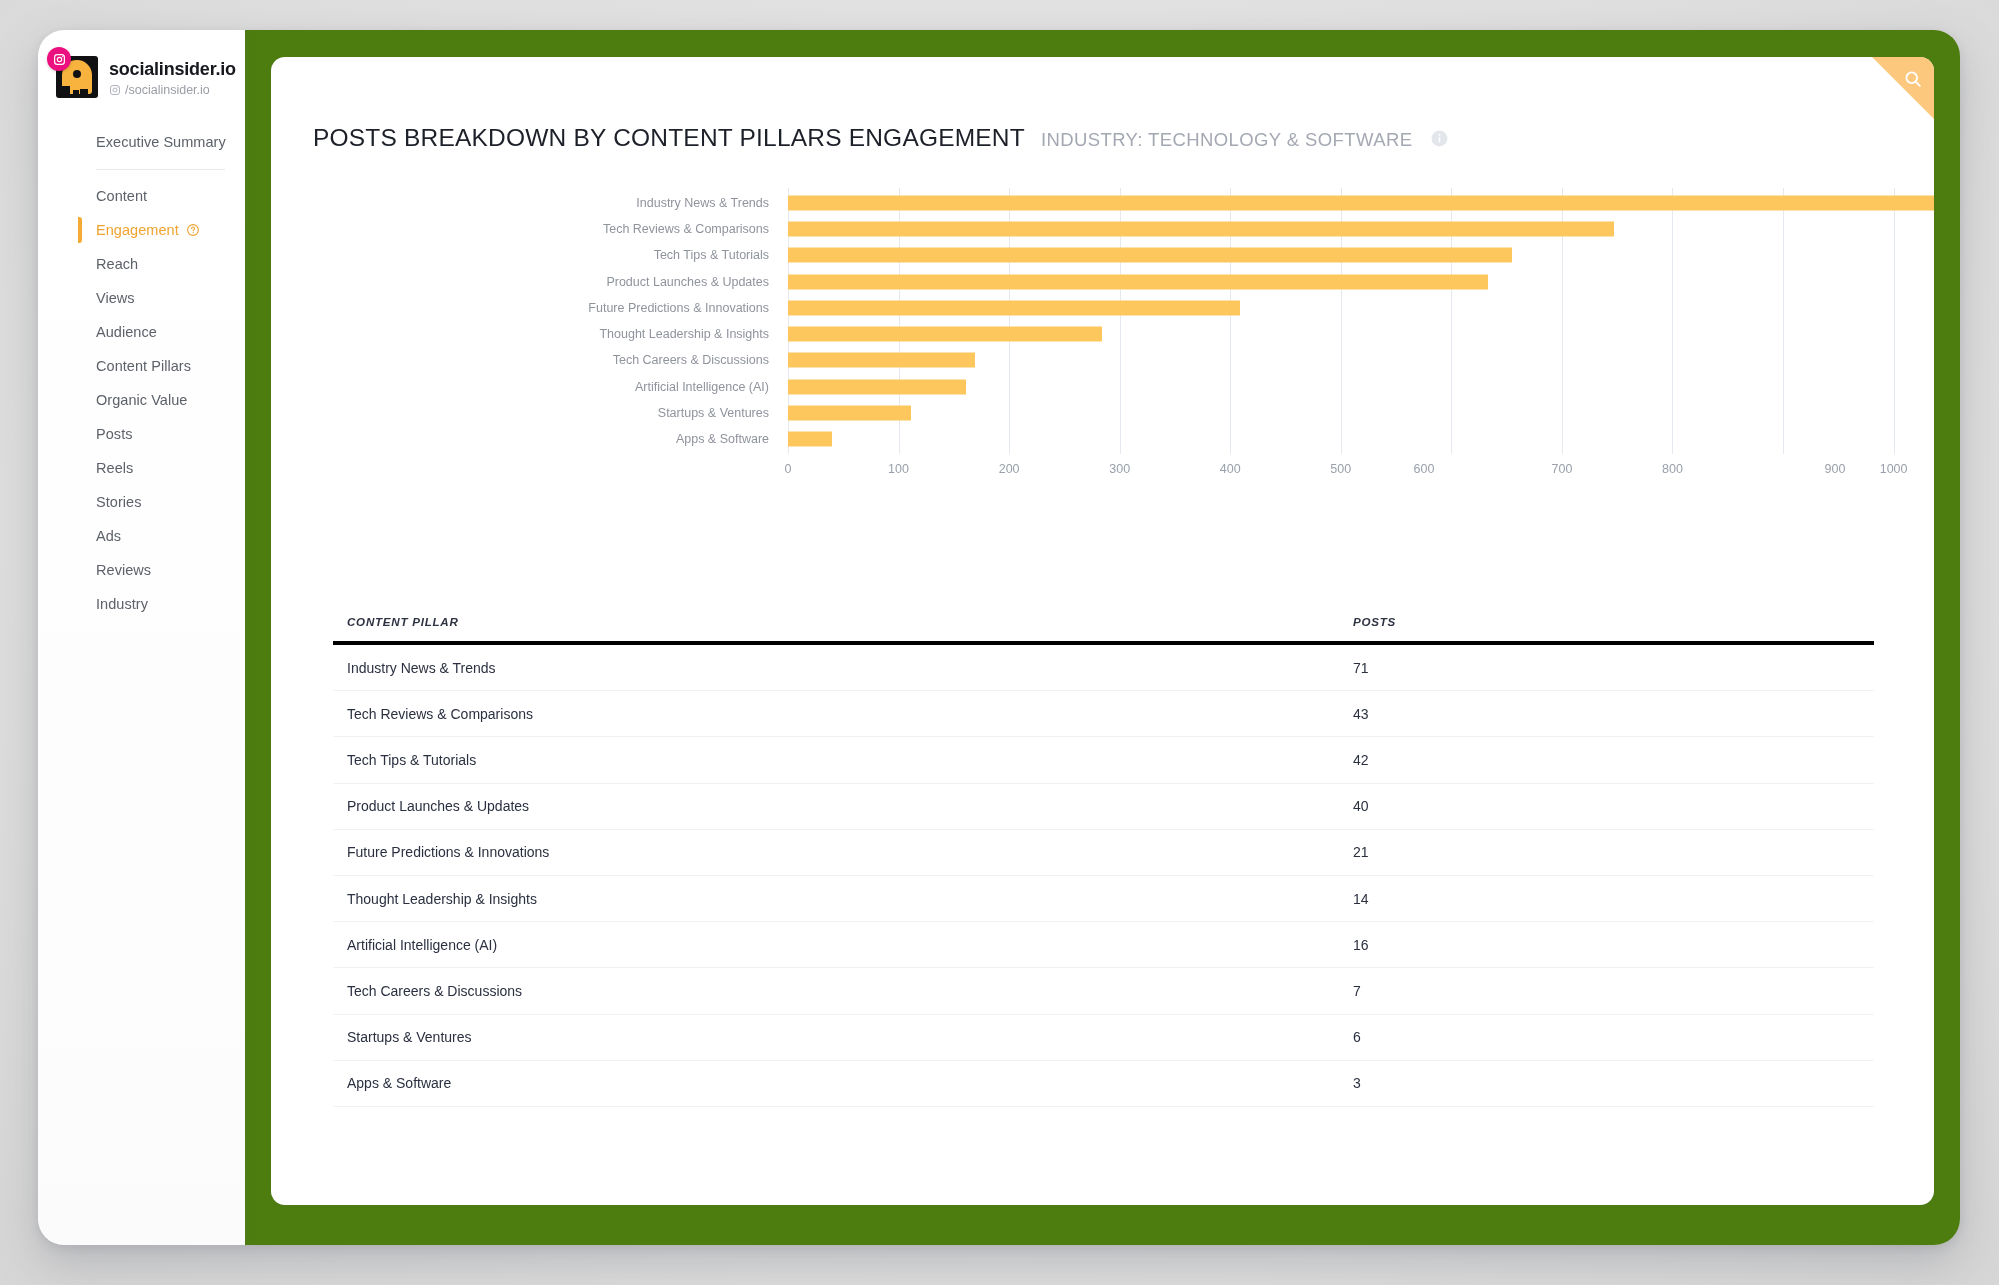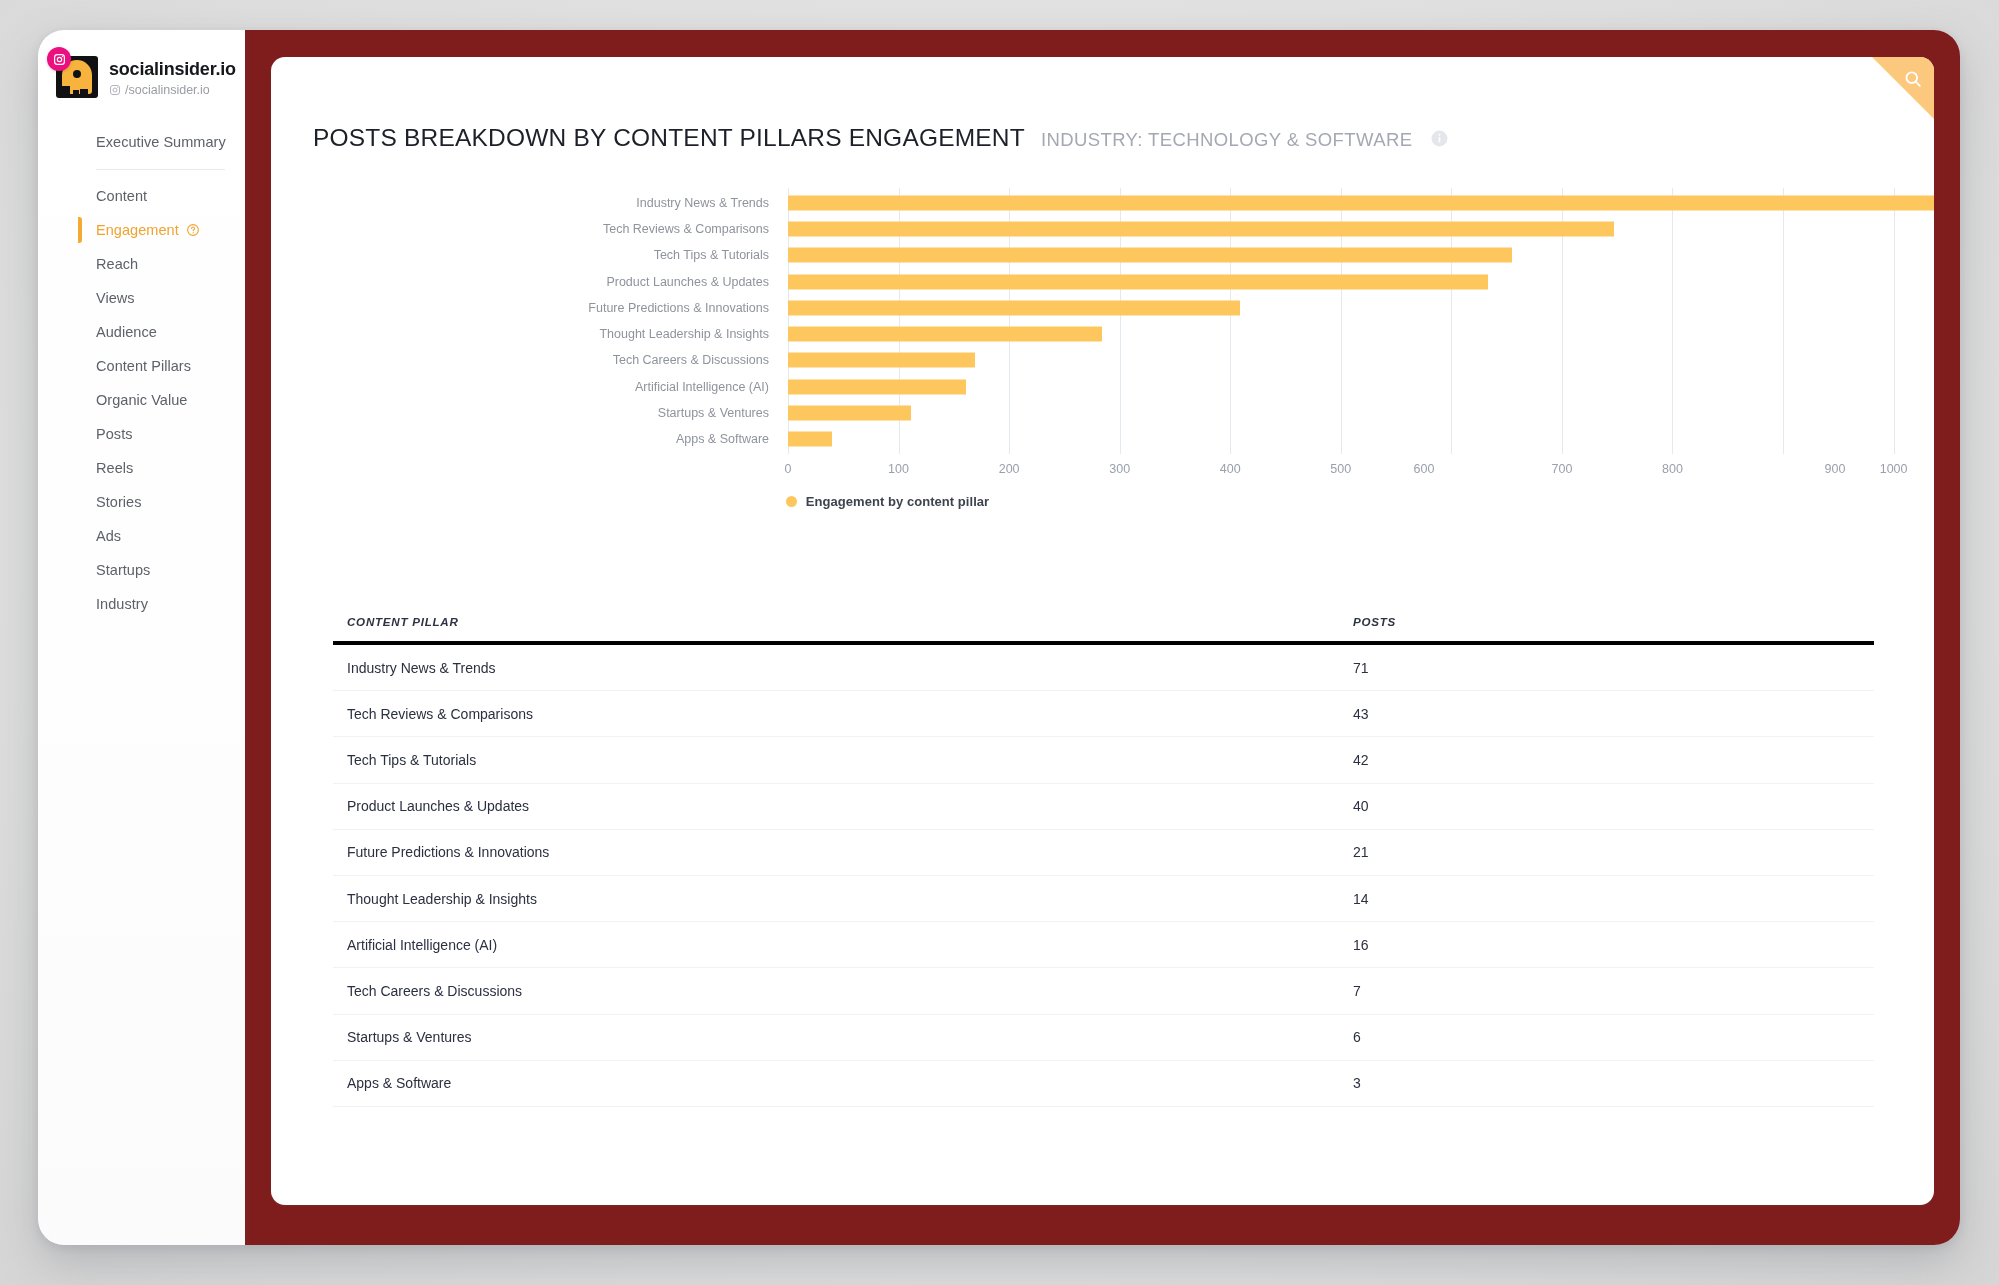--- a/index.html
+++ b/index.html
@@ -118,21 +118,21 @@
   .nav-item .help {
     margin-left: 7px;
     width: 14px; height: 14px;
     display: inline-flex; align-items:center; justify-content:center;
   }
   .nav-item .help svg { width: 14px; height: 14px; }
 
   
   .content {
     flex: 1;
-    background: #7f1d1d;
+    background: #4d7c0f;
     padding: 27px 26px 26px 26px;
     overflow: hidden;
     position: relative;
   }
   .card {
     position: relative;
     background: #ffffff;
     border-radius: 14px;
     height: 1148px;
     box-shadow: 0 1px 3px rgba(110,118,132,.10);
@@ -345,21 +345,21 @@
         <div class="nav-item">
           <span>Reels</span>
         </div>
         <div class="nav-item">
           <span>Stories</span>
         </div>
         <div class="nav-item">
           <span>Ads</span>
         </div>
         <div class="nav-item">
-          <span>Startups</span>
+          <span>Reviews</span>
         </div>
         <div class="nav-item">
           <span>Industry</span>
         </div>
       </nav>
   </aside>
 
   <main class="content">
     <section class="card">
 
@@ -423,24 +423,20 @@
             <div class="xlab" style="left: 221.12px;">200</div>
             <div class="xlab" style="left: 331.68px;">300</div>
             <div class="xlab" style="left: 442.24px;">400</div>
             <div class="xlab" style="left: 552.8px;">500</div>
             <div class="xlab" style="left: 636px;">600</div>
             <div class="xlab" style="left: 773.92px;">700</div>
             <div class="xlab" style="left: 884.48px;">800</div>
             <div class="xlab" style="left: 1047px;">900</div>
             <div class="xlab" style="left: 1105.6px;">1000</div>
           </div>
-        <div class="legend">
-          <span class="dot"></span>
-          <span class="lbl">Engagement by content pillar</span>
-        </div>
       </div>
 
       <div class="table">
         <div class="thead">
           <div class="th c-pillar">CONTENT PILLAR</div>
           <div class="th c-posts">POSTS</div>
           <div class="th c-eng">ENGAGEMENT</div>
         </div>
         <div class="tbody">
             <div class="trow">

